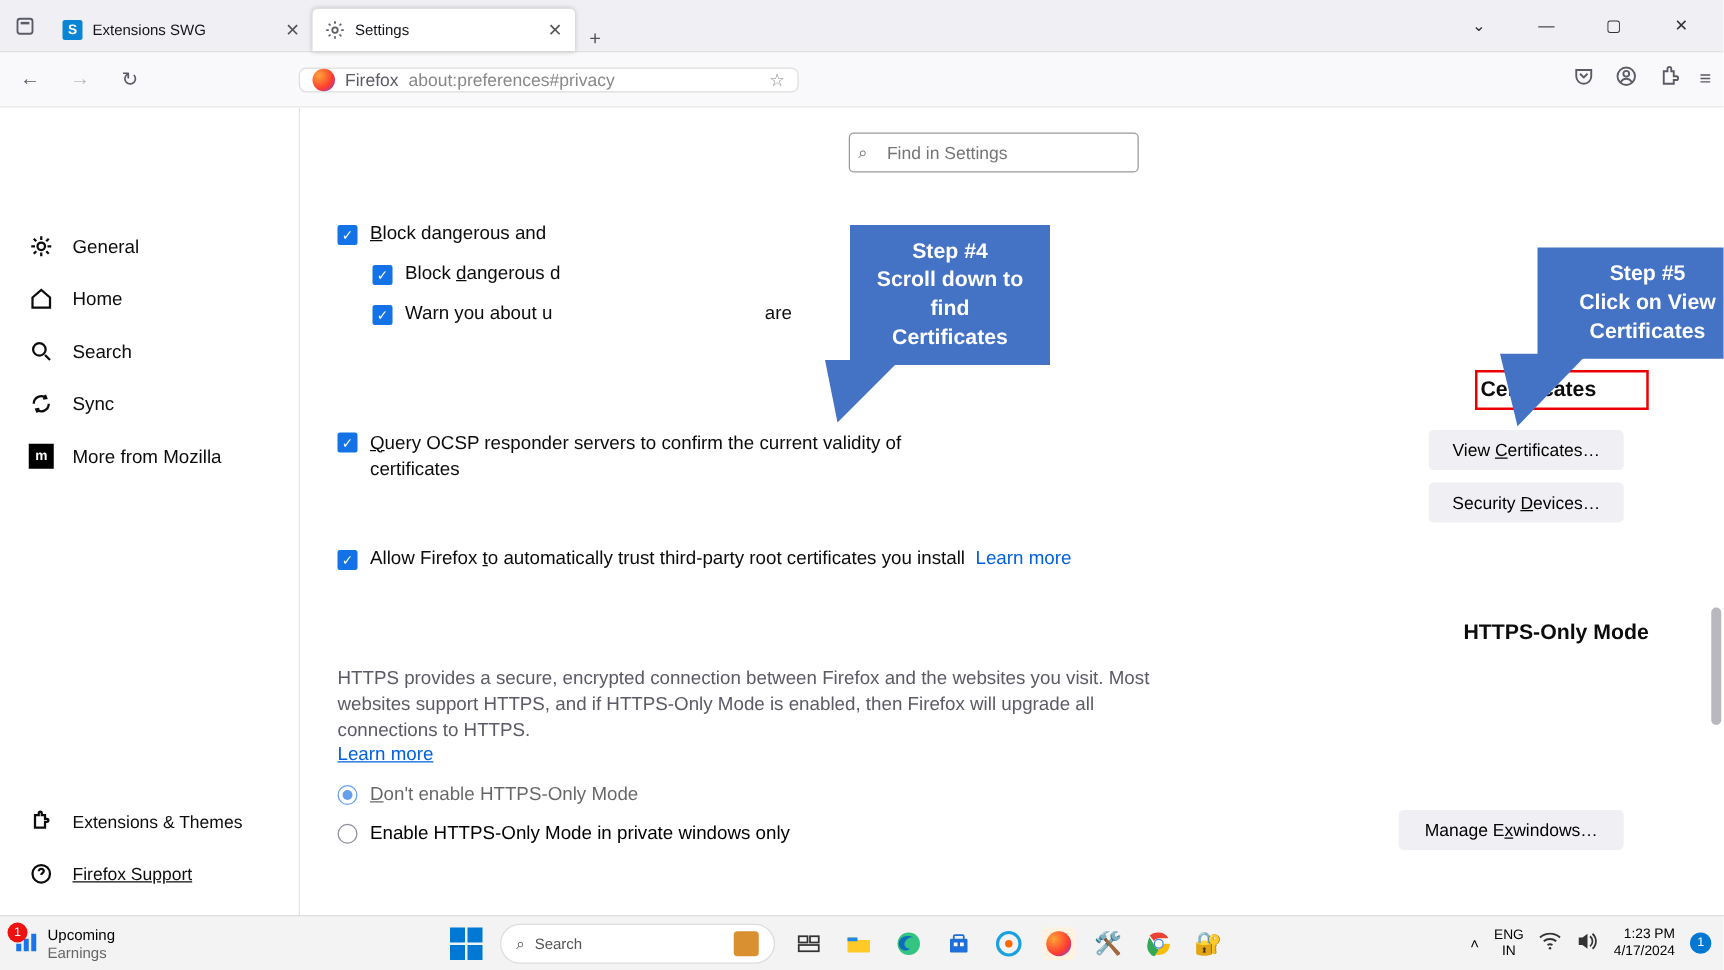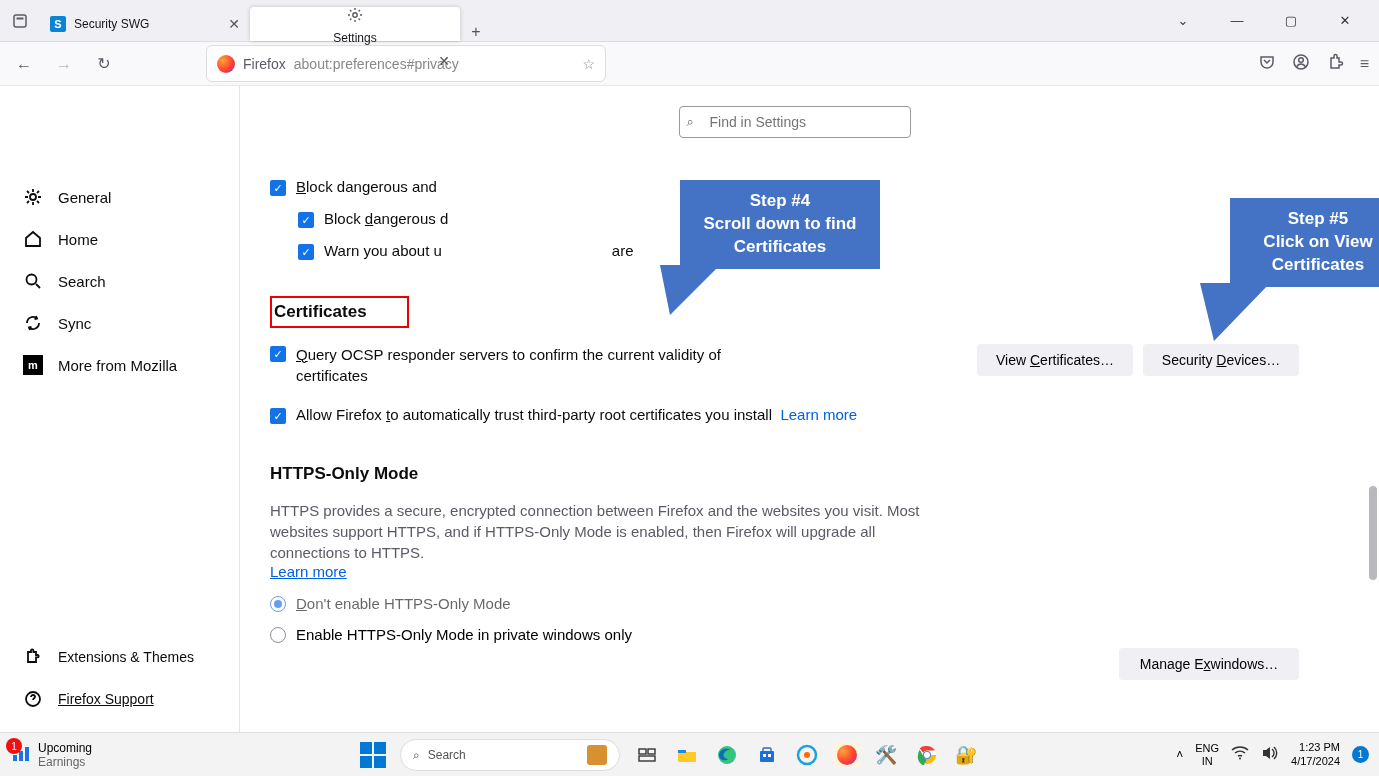--- a/index.html
+++ b/index.html
@@ -2,31 +2,31 @@
 <html><head>
 <meta charset="utf-8">
 <style>
 * { box-sizing: border-box; margin: 0; padding: 0; font-family: "Segoe UI", Arial, sans-serif; }
 body { width: 1379px; height: 776px; overflow: hidden; background: #fff; position: relative; }
 
 .titlebar { height: 42px; background: #f0f0f4; display: flex; align-items: flex-start; border-bottom: 1px solid #ddd; }
 .titlebar .tabspace { display:flex; align-items:flex-end; height:100%; }
 .tabspace .workspace { width:40px; height:100%; display:flex; align-items:center; justify-content:center; }
 .tab { height:34px; min-width:210px; display:flex; align-items:center; padding:0 10px; gap:8px; font-size:12px; color:#15141a; border-radius:4px 4px 0 0; margin-top:6px; position:relative; }
-.tab.active { background:#fff; box-shadow:0 0 4px rgba(0,0,0,.2);flex-direction:column; }
+.tab.active { background:#fff; box-shadow:0 0 4px rgba(0,0,0,.2); }
 .tab .favicon { width:16px; height:16px; display:flex; align-items:center; justify-content:center; font-size:11px; }
 .tab .close { margin-left:auto; font-size:14px; color:#555; }
 .newtab { width:32px; display:flex; align-items:center; justify-content:center; font-size:16px; color:#555; }
 .win-controls { margin-left:auto; display:flex; gap:14px; padding:6px 14px 0 0; align-items:flex-start;}
 .win-controls span { width:40px; height:28px; display:flex; align-items:center; justify-content:center; font-size:13px; color:#333; }
 
 .navbar { height:44px; background:#f9f9fb; display:flex; align-items:center; padding:0 10px; gap:12px; border-bottom:1px solid #e8e8e8;}
 .nav-btn { width:28px; height:28px; display:flex; align-items:center; justify-content:center; color:#5b5b66; font-size:16px; border-radius:4px;}
 .nav-btn.disabled { color:#bbb; }
-.urlbar { margin-left:76px; height:37px; background:#fff; border:1px solid #ddd; border-radius:6px; display:flex; align-items:center; padding:0 10px; gap:8px; font-size:14px; min-width:400px;}
+.urlbar { margin-left:109px; height:20px; background:#fff; border:1px solid #ddd; border-radius:6px; display:flex; align-items:center; padding:0 10px; gap:8px; font-size:14px; min-width:400px;}
 .urlbar .ff-icon { width:18px; height:18px; border-radius:50%; background:radial-gradient(circle at 30% 30%, #ffa436, #ff3b30 60%, #7542e5 95%); }
 .urlbar .ff-label { color:#5b5b66; font-size:14px; }
 .urlbar .addr { color:#888; font-size:14px; }
 .nav-right { margin-left:auto; display:flex; gap:16px; align-items:center;}
 .nav-right span { color:#5b5b66; font-size:16px;}
 
 .content { display:flex; height:calc(100% - 42px - 44px - 44px); }
 .sidebar { width:240px; border-right:1px solid #e5e5e5; padding-top:90px; display:flex; flex-direction:column; }
 .side-item { display:flex; align-items:center; gap:14px; padding:10px 22px; font-size:15px; color:#0c0c0d; cursor:pointer; }
 .side-item.active { color:#0060df; }
@@ -38,44 +38,44 @@
 .main { flex:1; position:relative; padding:20px 60px 0 30px; overflow:hidden; }
 .search-wrap { display:flex; justify-content:center; margin-bottom:40px; }
 .search-input { width:232px; height:32px; border:1px solid #999; border-radius:4px; padding:0 10px 0 30px; font-size:14px; background:#fff; }
 .search-box { position:relative; }
 .search-box .mag { position:absolute; left:8px; top:8px; color:#666; font-size:13px;}
 
 .check-row { display:flex; align-items:flex-start; gap:10px; margin-bottom:14px; font-size:15px; color:#0c0c0d;}
 .check-row.indent { margin-left:28px; }
 .cb { width:16px; height:16px; background:#1373e6; border-radius:2px; display:flex; align-items:center; justify-content:center; color:#fff; font-size:11px; flex-shrink:0; margin-top:2px;}
 
-.section-title { font-size:17px; font-weight:600; margin:28px 0 16px 0; color:#0c0c0d; }
+.section-title { font-size:17px; font-weight:600; margin:28px 0 16px 0; color:#0c0c0d;text-align:right; }
 .cert-title-box { border:2px solid #ee0000; padding:4px 40px 4px 2px; display:inline-block; }
 
 .ocsp-row { display:flex; align-items:flex-start; gap:20px; }
 .ocsp-text { max-width:430px; font-size:15px; line-height:1.4; }
-.btn-col { margin-left:auto; margin-right:20px; display:flex; flex-direction:row; gap:10px; }
+.btn-col { margin-left:auto; margin-right:20px; display:flex; flex-direction:column; gap:10px; }
 .ff-btn { background:#f0f0f4; border:none; padding:8px 18px; font-size:14px; border-radius:4px; min-width:156px; text-align:center; cursor:pointer;}
 
 .link { color:#0060df; text-decoration:none; }
 .underline-accesskey { text-decoration: underline; text-decoration-thickness: 1px; }
 
 .https-desc { font-size:15px; color:#5b5b66; max-width:650px; line-height:1.4; margin-top:6px;}
 
 .radio-row { display:flex; align-items:center; gap:10px; margin-top:14px; font-size:15px;}
 .radio { width:16px; height:16px; border:1.8px solid #8f8f9d; border-radius:50%; flex-shrink:0;}
 .radio.checked { border-color:#0060df; display:flex; align-items:center; justify-content:center;}
 .radio.checked::after { content:""; width:8px; height:8px; border-radius:50%; background:#0060df;}
 
 .https-btns { position:absolute; right:80px; top:562px;}
 .https-btns .ff-btn { min-width:180px;}
 
 .callout { position:absolute; background:#4472c4; color:#fff; font-size:17px; font-weight:600; text-align:center; padding:10px 16px; line-height:1.35; }
 .callout .arrow { position:absolute; width:0; height:0; }
-.callout4 { left:440px; top:94px; width:200px; }
+.callout4 { left:440px; top:94px; width:160px; }
 .callout4 .arrow { bottom:-46px; left:-20px; border-top:50px solid #4472c4; border-left:10px solid transparent; border-right:50px solid transparent;}
 .callout5 { left:990px; top:112px; width:176px;}
 .callout5 .arrow { bottom:-54px; left:-30px; border-top:58px solid #4472c4; border-left:14px solid transparent; border-right:56px solid transparent; }
 
 .page-scrollbar { position:absolute; right:0; top:86px; width:14px; height:640px; }
 .scroll-thumb { position:absolute; right:2px; width:8px; background:#b8b8be; border-radius:4px; top:400px; height:94px;}
 
 .taskbar { position:absolute; bottom:0; left:0; right:0; height:44px; background:#f3f3f3; border-top:1px solid #ddd; display:flex; align-items:center; font-size:12px;}
 .taskbar .left { display:flex; align-items:center; gap:6px; padding-left:10px;}
 .taskbar .badge { width:16px; height:16px; background:#e11; border-radius:50%; color:#fff; font-size:10px; display:flex; align-items:center; justify-content:center;}
@@ -96,21 +96,21 @@
 <div class="titlebar">
   <div class="tabspace">
     <div class="workspace">
       <svg width="16" height="16" viewBox="0 0 16 16">
           <rect x="2" y="2" width="12" height="12" rx="2" fill="none" stroke="#5b5b66" stroke-width="1.5"></rect>
           <rect x="4.5" y="4.5" width="7" height="2" fill="#5b5b66"></rect>
         </svg>
     </div>
     <div class="tab">
       <span class="favicon" style="background:#0a84d4;color:#fff;font-weight:700;border-radius:2px;">S</span>
-      <span>Security SWG</span>
+      <span>Extensions SWG</span>
       <span class="close">✕</span>
     </div>
     <div class="tab active">
       <span class="favicon">
         <svg width="16" height="16" viewBox="0 0 16 16">
             <circle cx="8" cy="8" r="2.2" fill="none" stroke="#5b5b66" stroke-width="1.4"></circle>
             <path d="M8 1v2M8 13v2M1 8h2M13 8h2M3 3l1.4 1.4M11.6 11.6L13 13M13 3l-1.4 1.4M4.4 11.6L3 13" stroke="#5b5b66" stroke-width="1.4"></path>
           </svg>
       </span>
       <span>Settings</span>

